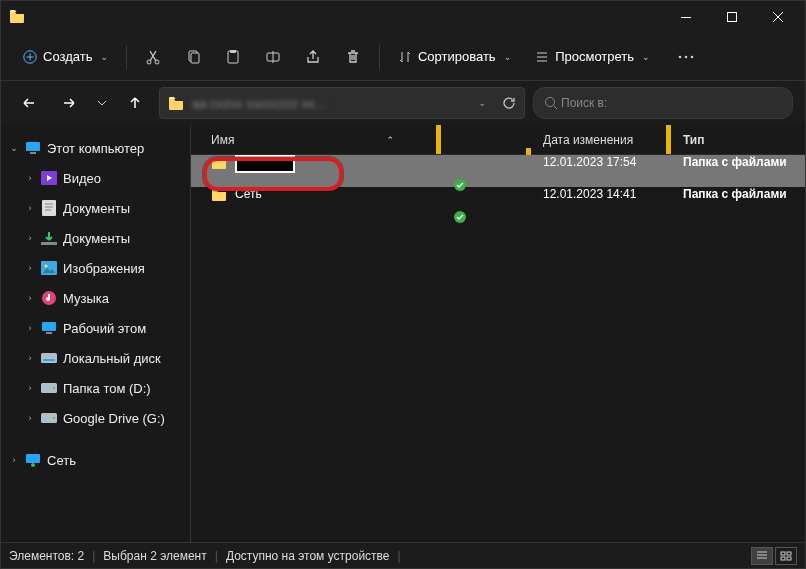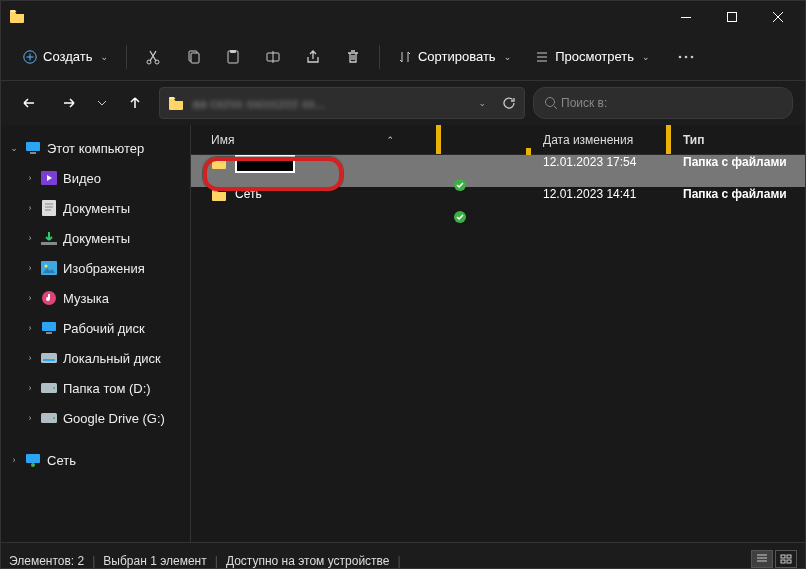--- a/index.html
+++ b/index.html
@@ -31,21 +31,21 @@
 .headers > div { padding:0 12px; border-right:5px solid #eab308; display:flex; align-items:center; height:100%; }
 .col-name { width:250px; padding-left:20px!important; }
 .col-state { width:90px;margin-top:45px; }
 .col-date { width:140px; }
 .col-type { flex:1; border-right:none!important;font-weight:bold; }
 .rows { flex:1; }
 .row { display:flex; height:32px; align-items:center; font-size:12px; }
 .row.selected { background:#777; color:#fff; }
 .row > div { padding:0 12px; display:flex; gap:8px; height:100%; }
 .rename-box { border:2px solid #fff; background:#000; height:18px; width:60px; display:inline-block; }
-.statusbar { height:26px; border-top:1px solid #333; display:flex; align-items:flex-end; padding:0 8px; font-size:12px; color:#ddd; gap:4px; }
+.statusbar { height:26px; border-top:1px solid #333; display:flex; align-items:center; padding:0 8px; font-size:12px; color:#ddd; gap:4px; }
 .statusbar .ssep { color:#555; margin:0 4px; }
 .view-toggles { margin-left:auto; display:flex; gap:2px; }
 .view-toggles div { width:22px; height:18px; border:1px solid #555; display:flex; align-items:center; justify-content:center; font-size:10px; }
 .view-toggles div.active { background:#404040; }
 .highlight { position:absolute; border:4px solid #d42020; border-radius:14px; pointer-events:none; box-shadow:0 0 0 1px rgba(0,0,0,.3); }
 svg { display:block; }
 .folder-ico { width:16px; height:14px; }
 </style>
 </head>
 <body>
@@ -256,21 +256,21 @@
           <span>Музыка</span>
         </div>
       <div class="sb-item child">
           <span class="sb-chev">›</span>
           <span class="sb-icon">
             <svg width="16" height="14">
               <rect x="1" y="1" width="14" height="9" rx="1" fill="#2aa4f4"></rect>
               <rect x="5" y="11" width="6" height="2" fill="#888"></rect>
             </svg>
           </span>
-          <span>Рабочий диск</span>
+          <span>Рабочий этом</span>
         </div>
       <div class="sb-item child">
           <span class="sb-chev">›</span>
           <span class="sb-icon">
             <svg width="16" height="10">
               <rect width="16" height="10" rx="1.5" fill="#b0bec5"></rect>
               <rect x="2" y="6" width="12" height="2" fill="#2aa4f4"></rect>
             </svg>
           </span>
           <span>Локальный диск</span>
@@ -370,21 +370,21 @@
             </div>
         </div>
       </div>
       <div class="highlight" style="left:12px; top:32px; width:140px; height:34px;"></div>
     </div>
   </div>
 
   <div class="statusbar">
     <span>Элементов: 2</span>
     <span class="ssep">|</span>
-    <span>Выбран 1 элемент</span>
+    <span>Выбран 2 элемент</span>
     <span class="ssep">|</span>
     <span>Доступно на этом устройстве</span>
     <span class="ssep">|</span>
     <div class="view-toggles">
       <div class="active">
           <svg width="12" height="10">
             <path stroke="#ccc" d="M1 1h10M1 4h10M1 7h10"></path>
           </svg>
         </div>
       <div>

